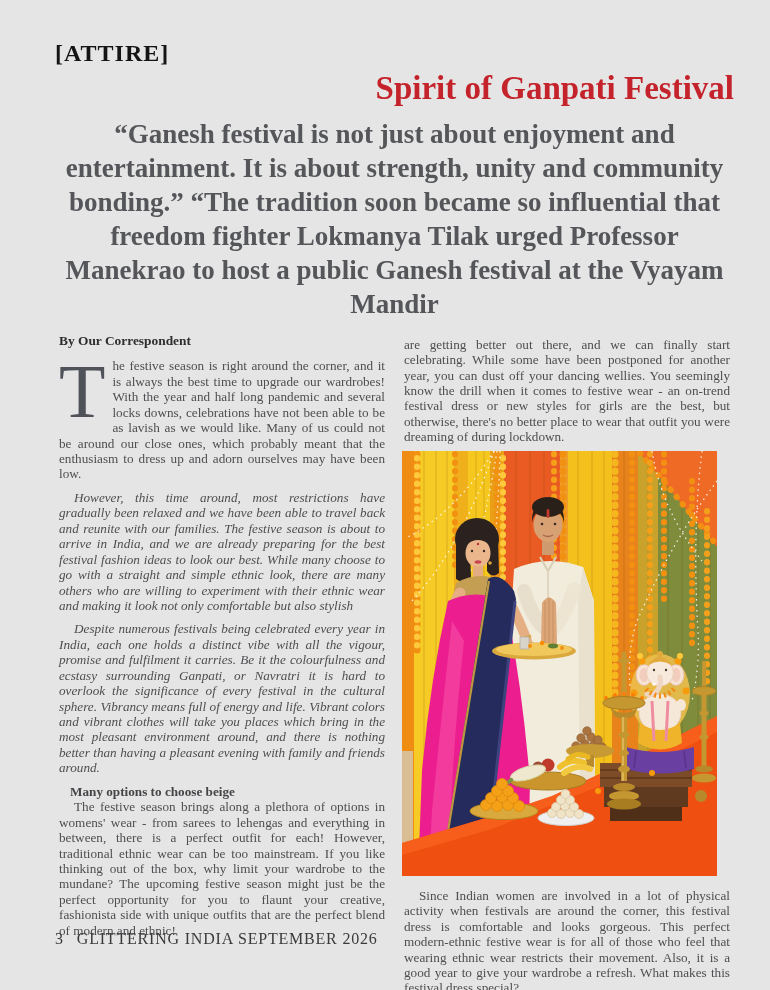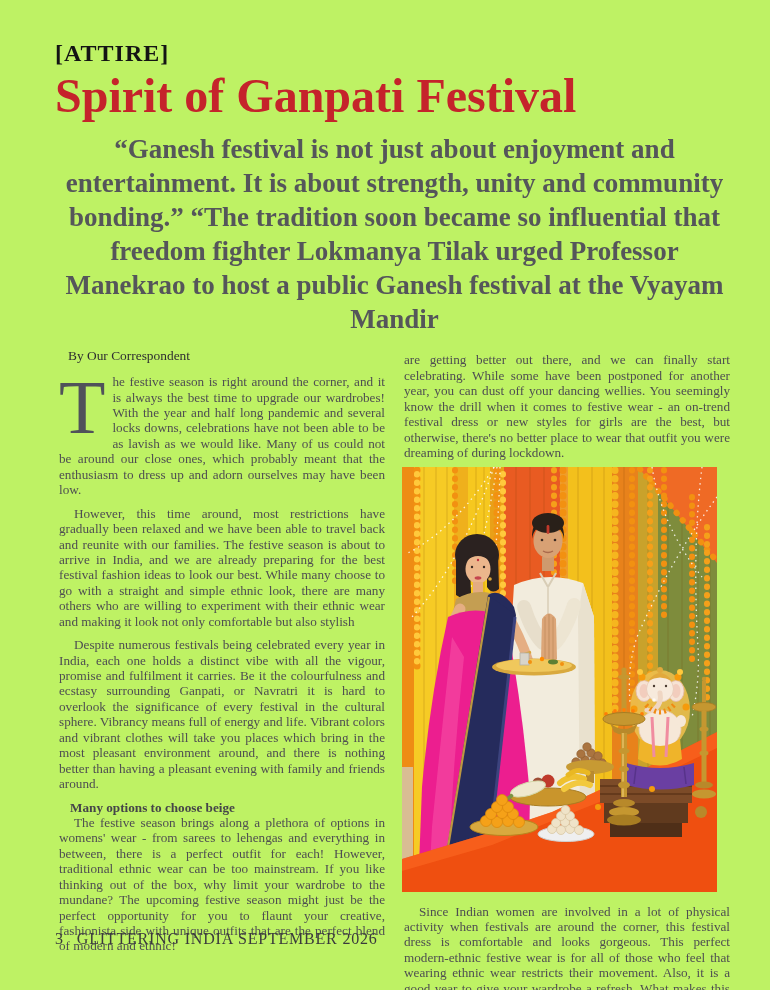--- a/index.html
+++ b/index.html
@@ -1,40 +1,40 @@
 <!DOCTYPE html>
 <html><head>
 <meta charset="utf-8">
 <style>
   html,body{margin:0;padding:0;background:#ffffff;}
   .page{
-    position:relative; width:770px; height:990px; background:#bef264;
+    position:relative; width:770px; height:990px; background:#e5e5e5;
     overflow:hidden; box-sizing:border-box;
     padding:40px 36px 0 55px;
     font-family:"Liberation Serif", serif;
   }
   .kicker{
     font-size:24px; font-weight:700; color:#141414; letter-spacing:1px;
   }
   .title{
-    margin:4px 0 0; text-align:left;
-    font-size:48px; font-weight:700; color:#c5232b; line-height:1.05;
+    margin:4px 0 0; text-align:right;
+    font-size:33px; font-weight:700; color:#c5232b; line-height:1.05;
   }
   .standfirst{
     margin:11px auto 0; width:662px; text-align:center;
     font-size:27px; font-weight:700; color:#55565a; line-height:1.26;
   }
   .columns{
     display:flex; gap:11px; margin-top:12px;
     color:#4e4e51;
   }
   .col{ width:334px; font-size:13.2px; line-height:1.17; text-align:justify; }
-  .byline{ font-weight:400; font-size:13.4px; color:#2e2e30; margin:0 13px 10px; }
+  .byline{ font-weight:700; font-size:13.4px; color:#2e2e30; margin:0 4px 10px; }
   p.para{ margin:4px; }
-  p.para + p.para{ margin-top:8px; }
+  p.para + p.para{ margin-top:8px;font-style:italic; }
   .indent{ text-indent:15px; }
   .nogap{ margin-top:0 !important; }
   .dropcap{
     float:left; font-size:76px; line-height:60px; color:#50525a;
     margin:3px 7px 0 0; font-weight:400;
   }
   .subhead{
     margin:8px 0 0; font-size:13.2px; font-weight:700; color:#454549;
     text-indent:15px; line-height:1.17;
   }

